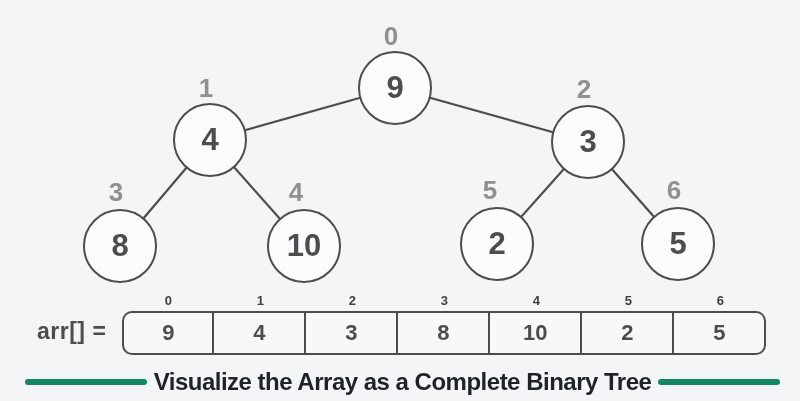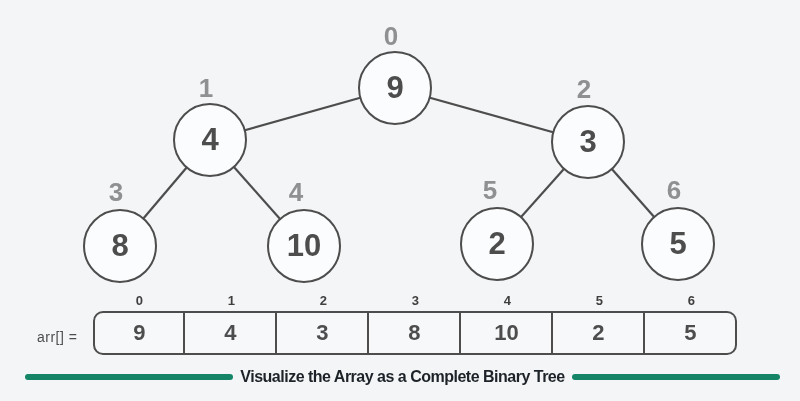--- a/index.html
+++ b/index.html
@@ -31,21 +31,21 @@
     font-size: 26px; font-weight: 600; color: #8f9091;
     line-height: 32px;
   }
   
   .array-section {
     position: absolute;
     top: 293px; left: 37px;
     display: flex; align-items: flex-end;
   }
   .arr-label {
-    font-size: 14px; font-weight: 400; color: #4d4d4d;
+    font-size: 23px; font-weight: 700; color: #4d4d4d;
     margin-right: 16px; padding-bottom: 10px;
     letter-spacing: 0.5px;
   }
   .array-cols { display: flex; }
   .array-col { width: 92px; display: flex; flex-direction: column; }
   .cell-index {
     height: 18px;
     text-align: center;
     font-size: 13px; font-weight: 700; color: #3f3f3f;
   }
@@ -65,21 +65,21 @@
     left: 25px; right: 20px; top: 368px;
     display: flex; align-items: center;
   }
   .caption-line {
     flex: 1; height: 6px;
     background: #148567;
     border-radius: 3px;
   }
   .caption-text {
     margin: 0 7px;
-    font-size: 16px; font-weight: 700; color: #1d2328;
+    font-size: 24px; font-weight: 700; color: #1d2328;
     letter-spacing: -0.5px;
     white-space: nowrap;
   }
 </style>
 </head>
 <body>
 
 <div class="stage">
 
   <div class="tree">

